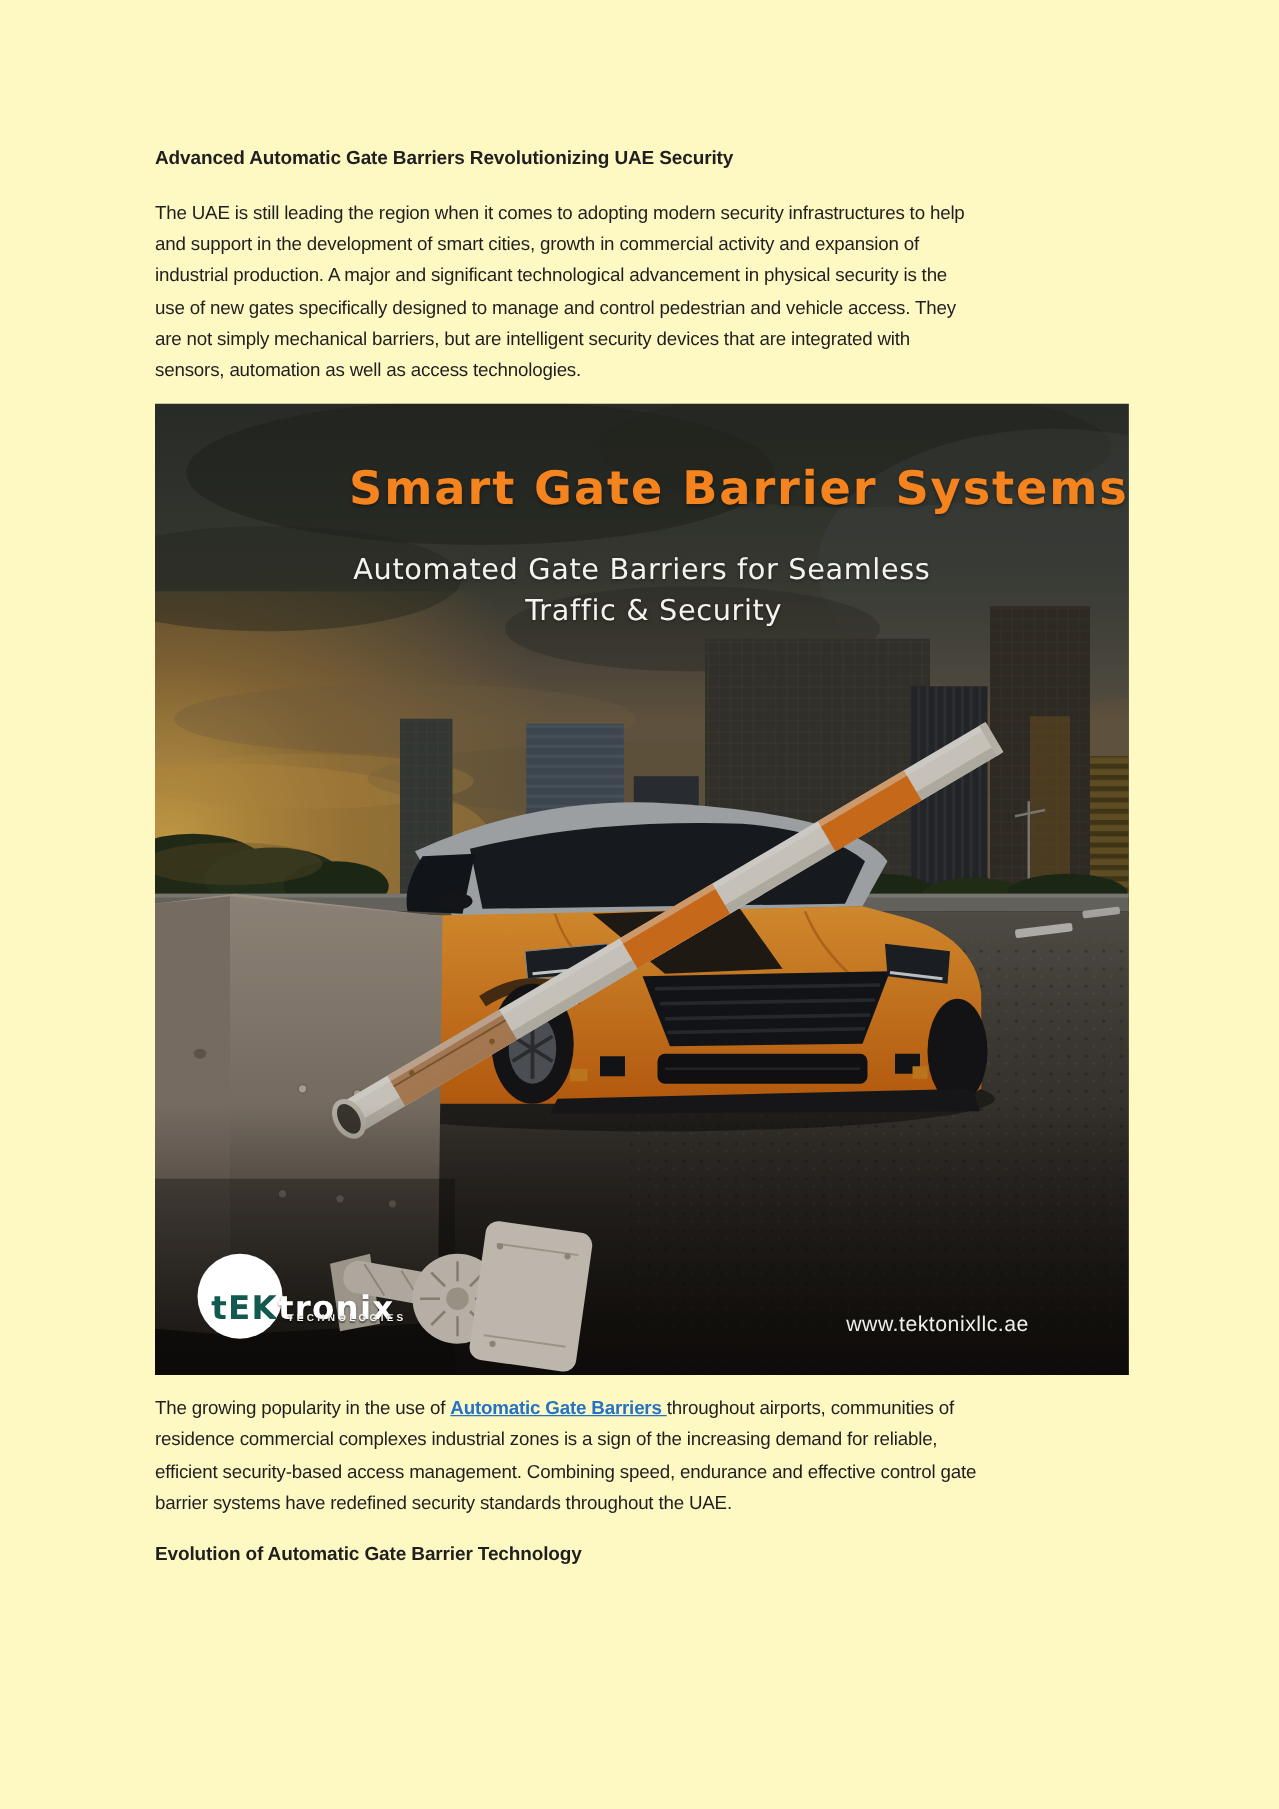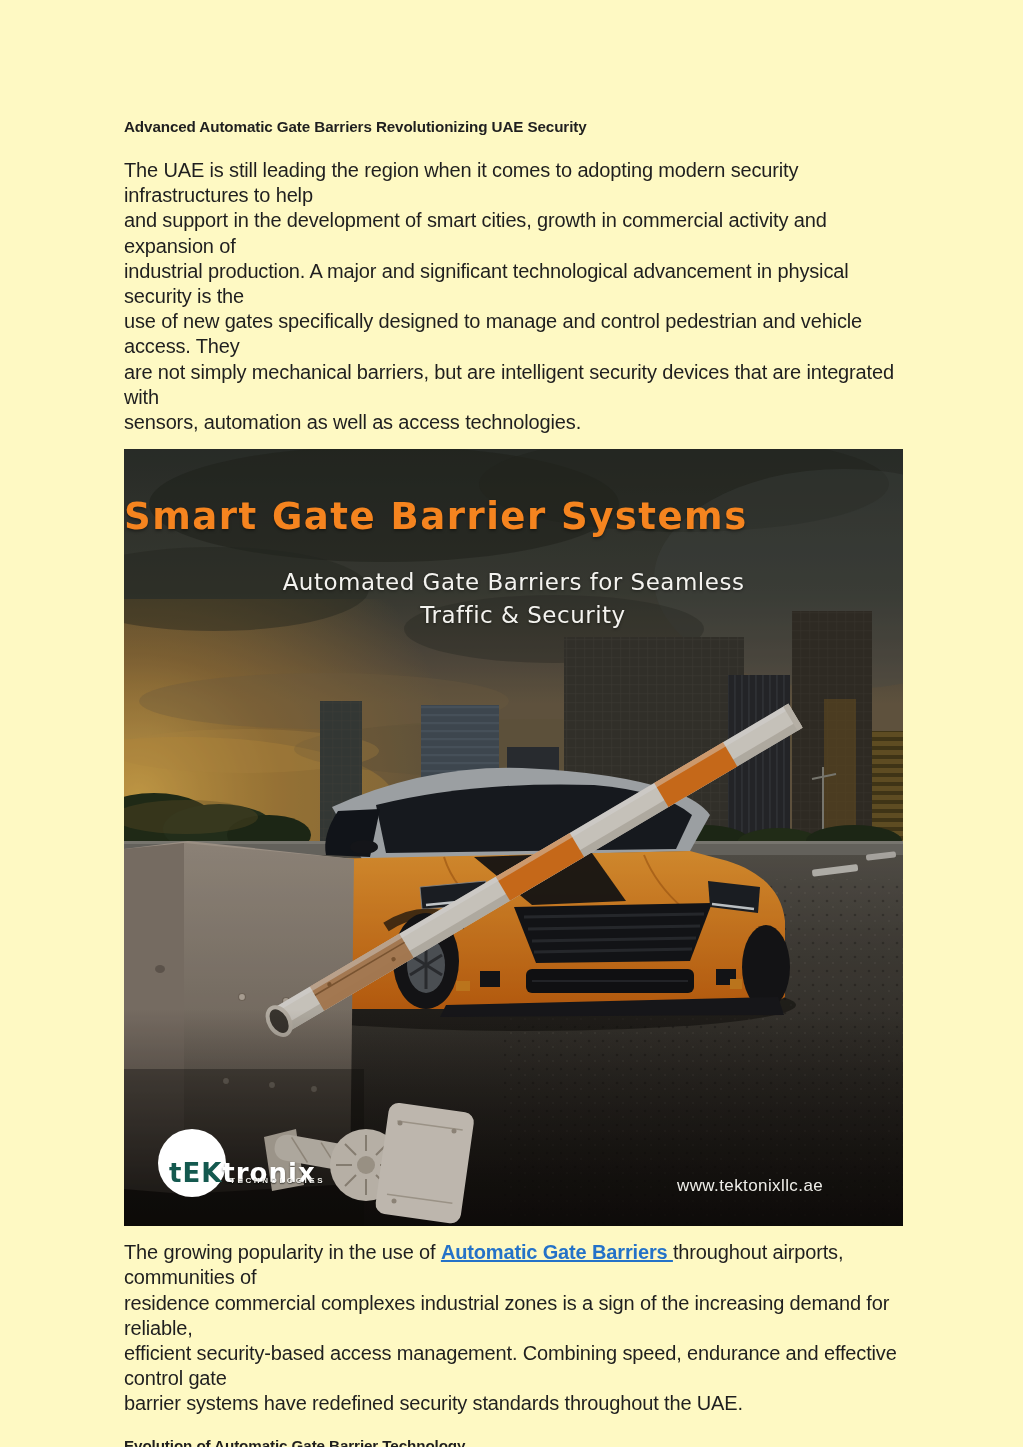--- a/index.html
+++ b/index.html
@@ -11,39 +11,39 @@
     font-family:"Liberation Sans", sans-serif;
     color:#1f1f1f;
     padding:117px 118px 0 124px;
     overflow:hidden;
   }
   .doc-heading {
     font-size:15.2px; font-weight:700; line-height:20px;
     letter-spacing:-0.1px; margin:0 0 21px 0;
   }
   .body-text {
-    font-size:20px; line-height:25.2px; letter-spacing:-0.15px;
+    font-size:15px; line-height:25.2px; letter-spacing:-0.15px;
     white-space:pre-line; width:792px;
   }
   .doc-link {
     color:#2472c8; font-weight:700; text-decoration:underline;
     cursor:pointer;
   }
   .para2 { margin-top:14px; }
   .doc-heading2 { margin-top:19px; margin-bottom:0; }
 
   
   .banner {
     position:relative; width:779px; height:777px; margin-top:14px;
     overflow:hidden; background:#2e332d;
   }
   .banner svg { position:absolute; left:0; top:0; display:block; }
   .banner-title {
     position:absolute; left:0; top:46px; width:100%;
-    text-align:left;
+    text-align:right;
     font-family:"DejaVu Sans", sans-serif;
     font-size:37px; font-weight:700; letter-spacing:1.5px;
     color:#f5841f;
     text-shadow:0 2px 3px rgba(0,0,0,0.35);
   }
   .banner-sub { 
     position:absolute; left:0; width:100%; text-align:center;
     font-family:"DejaVu Sans", sans-serif;
     font-size:23px; font-weight:500; letter-spacing:0.5px;
     color:#f4f3ef;

